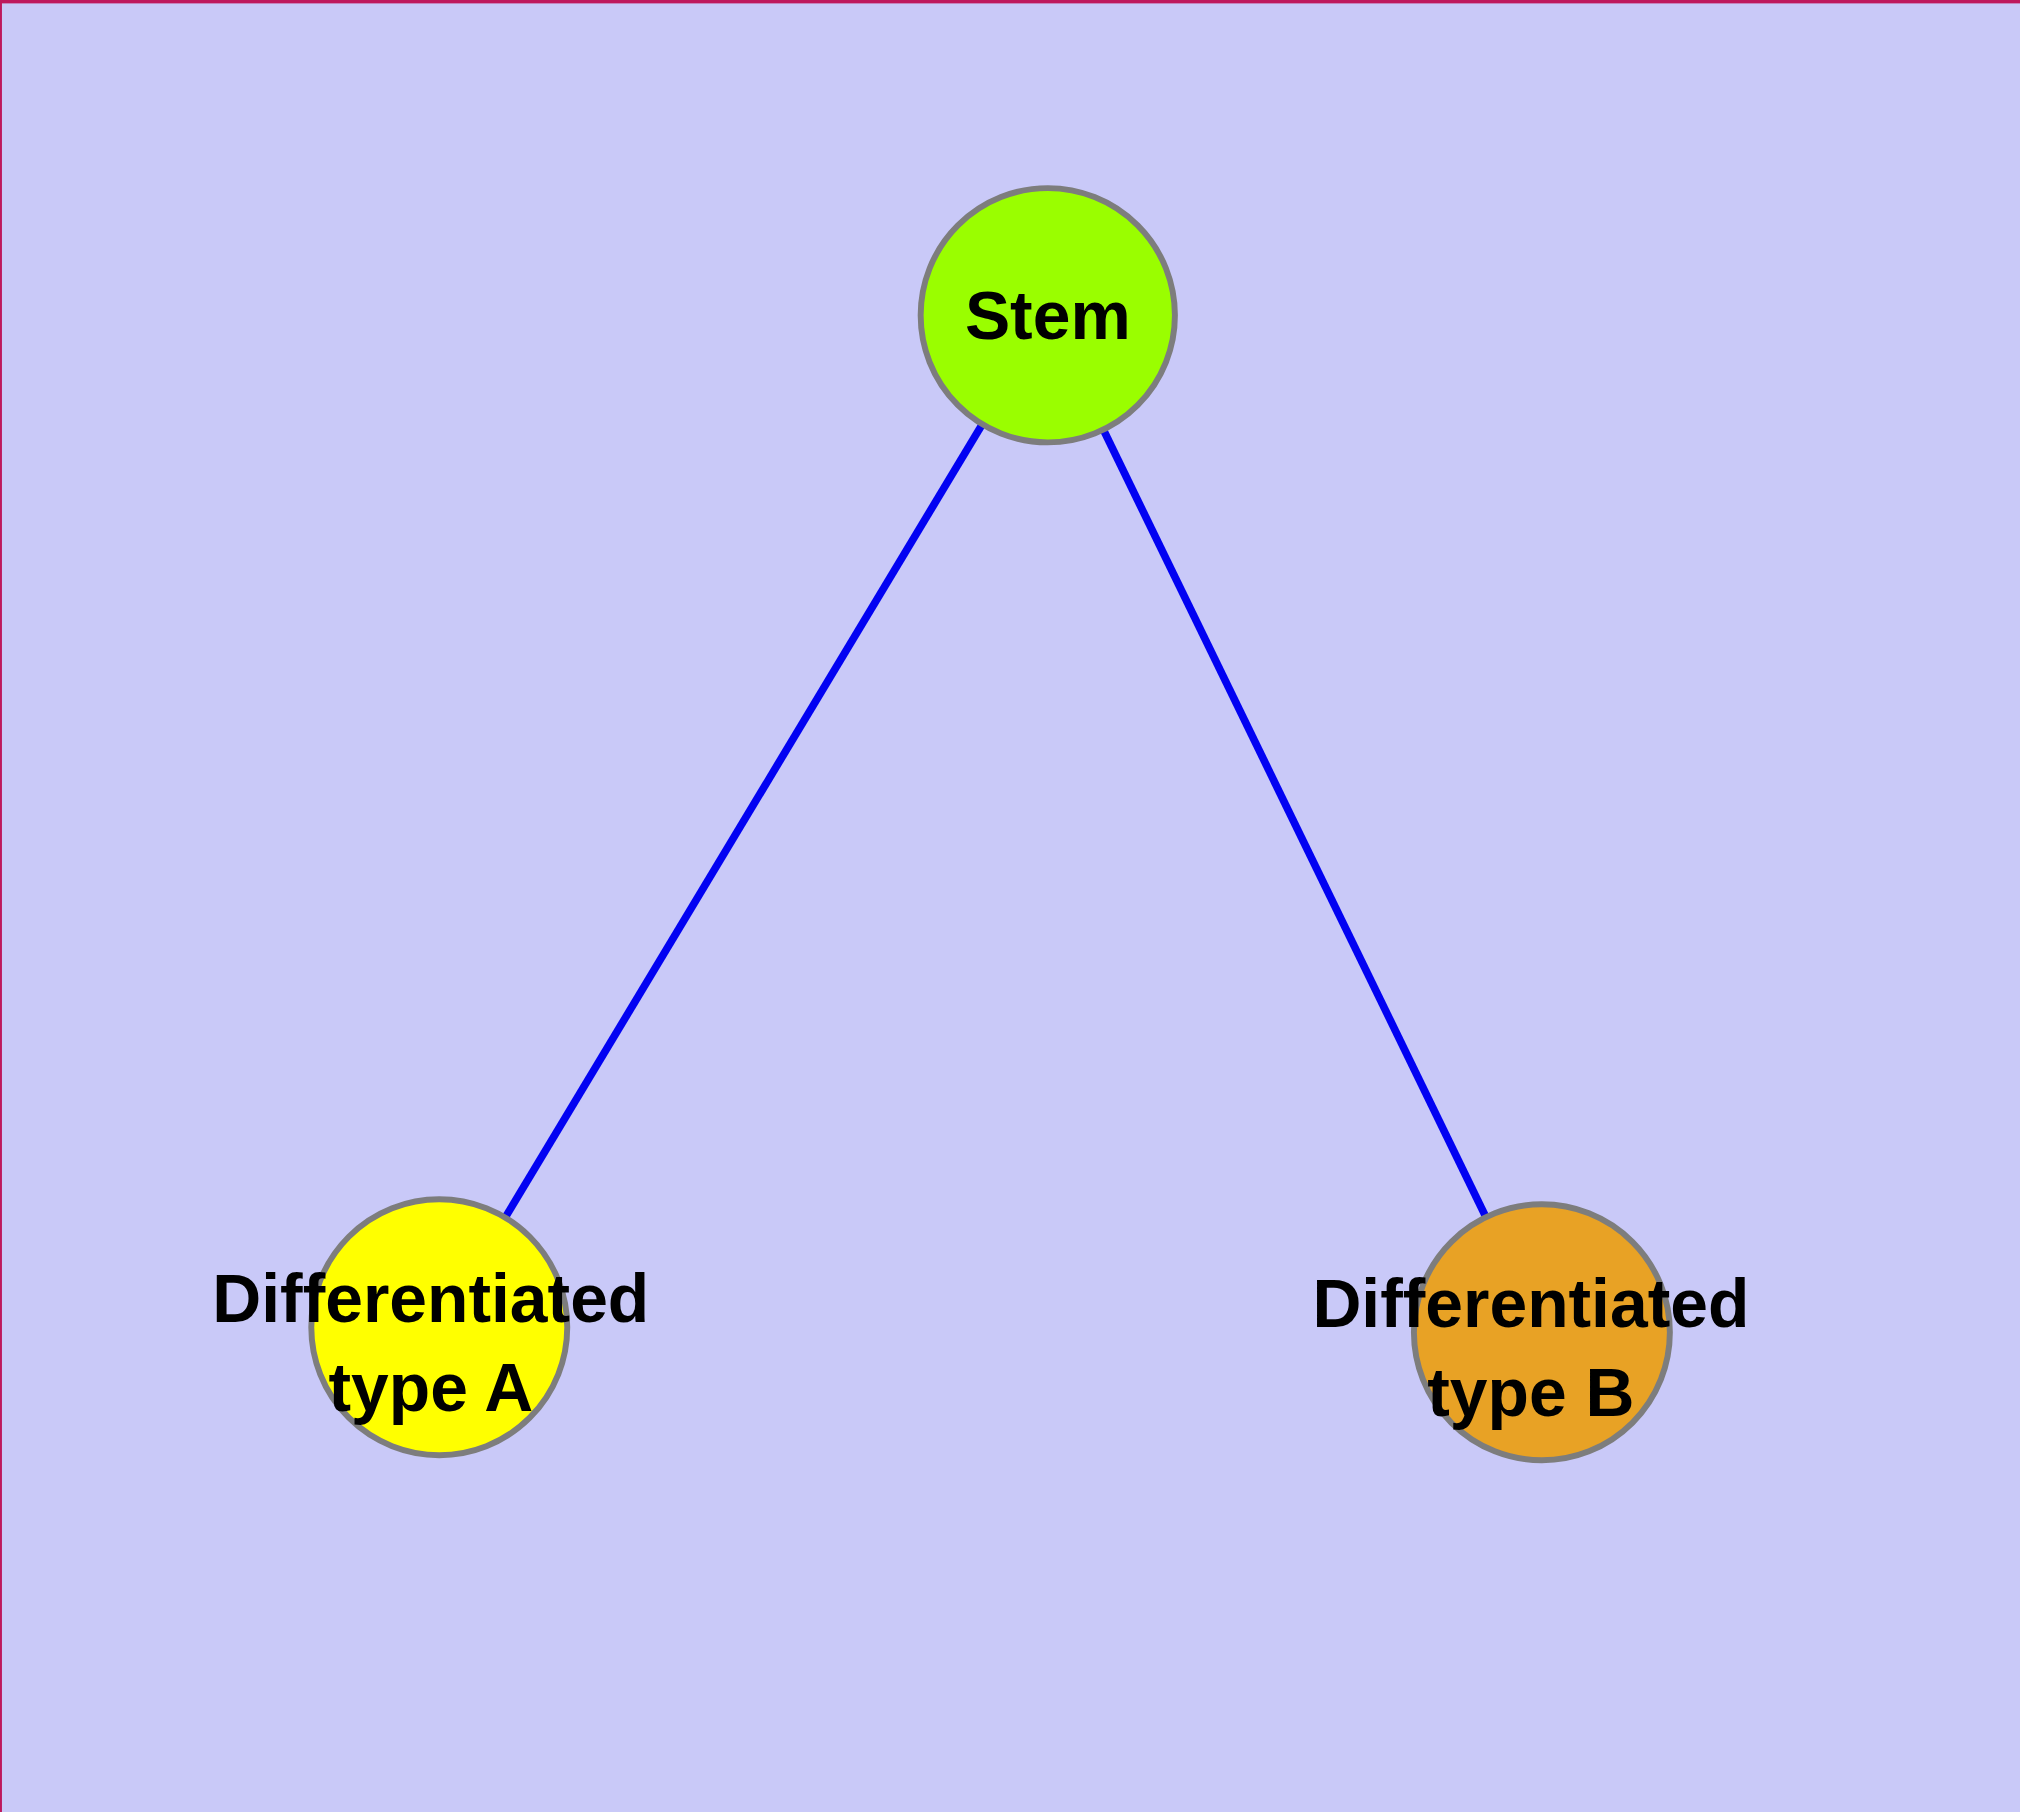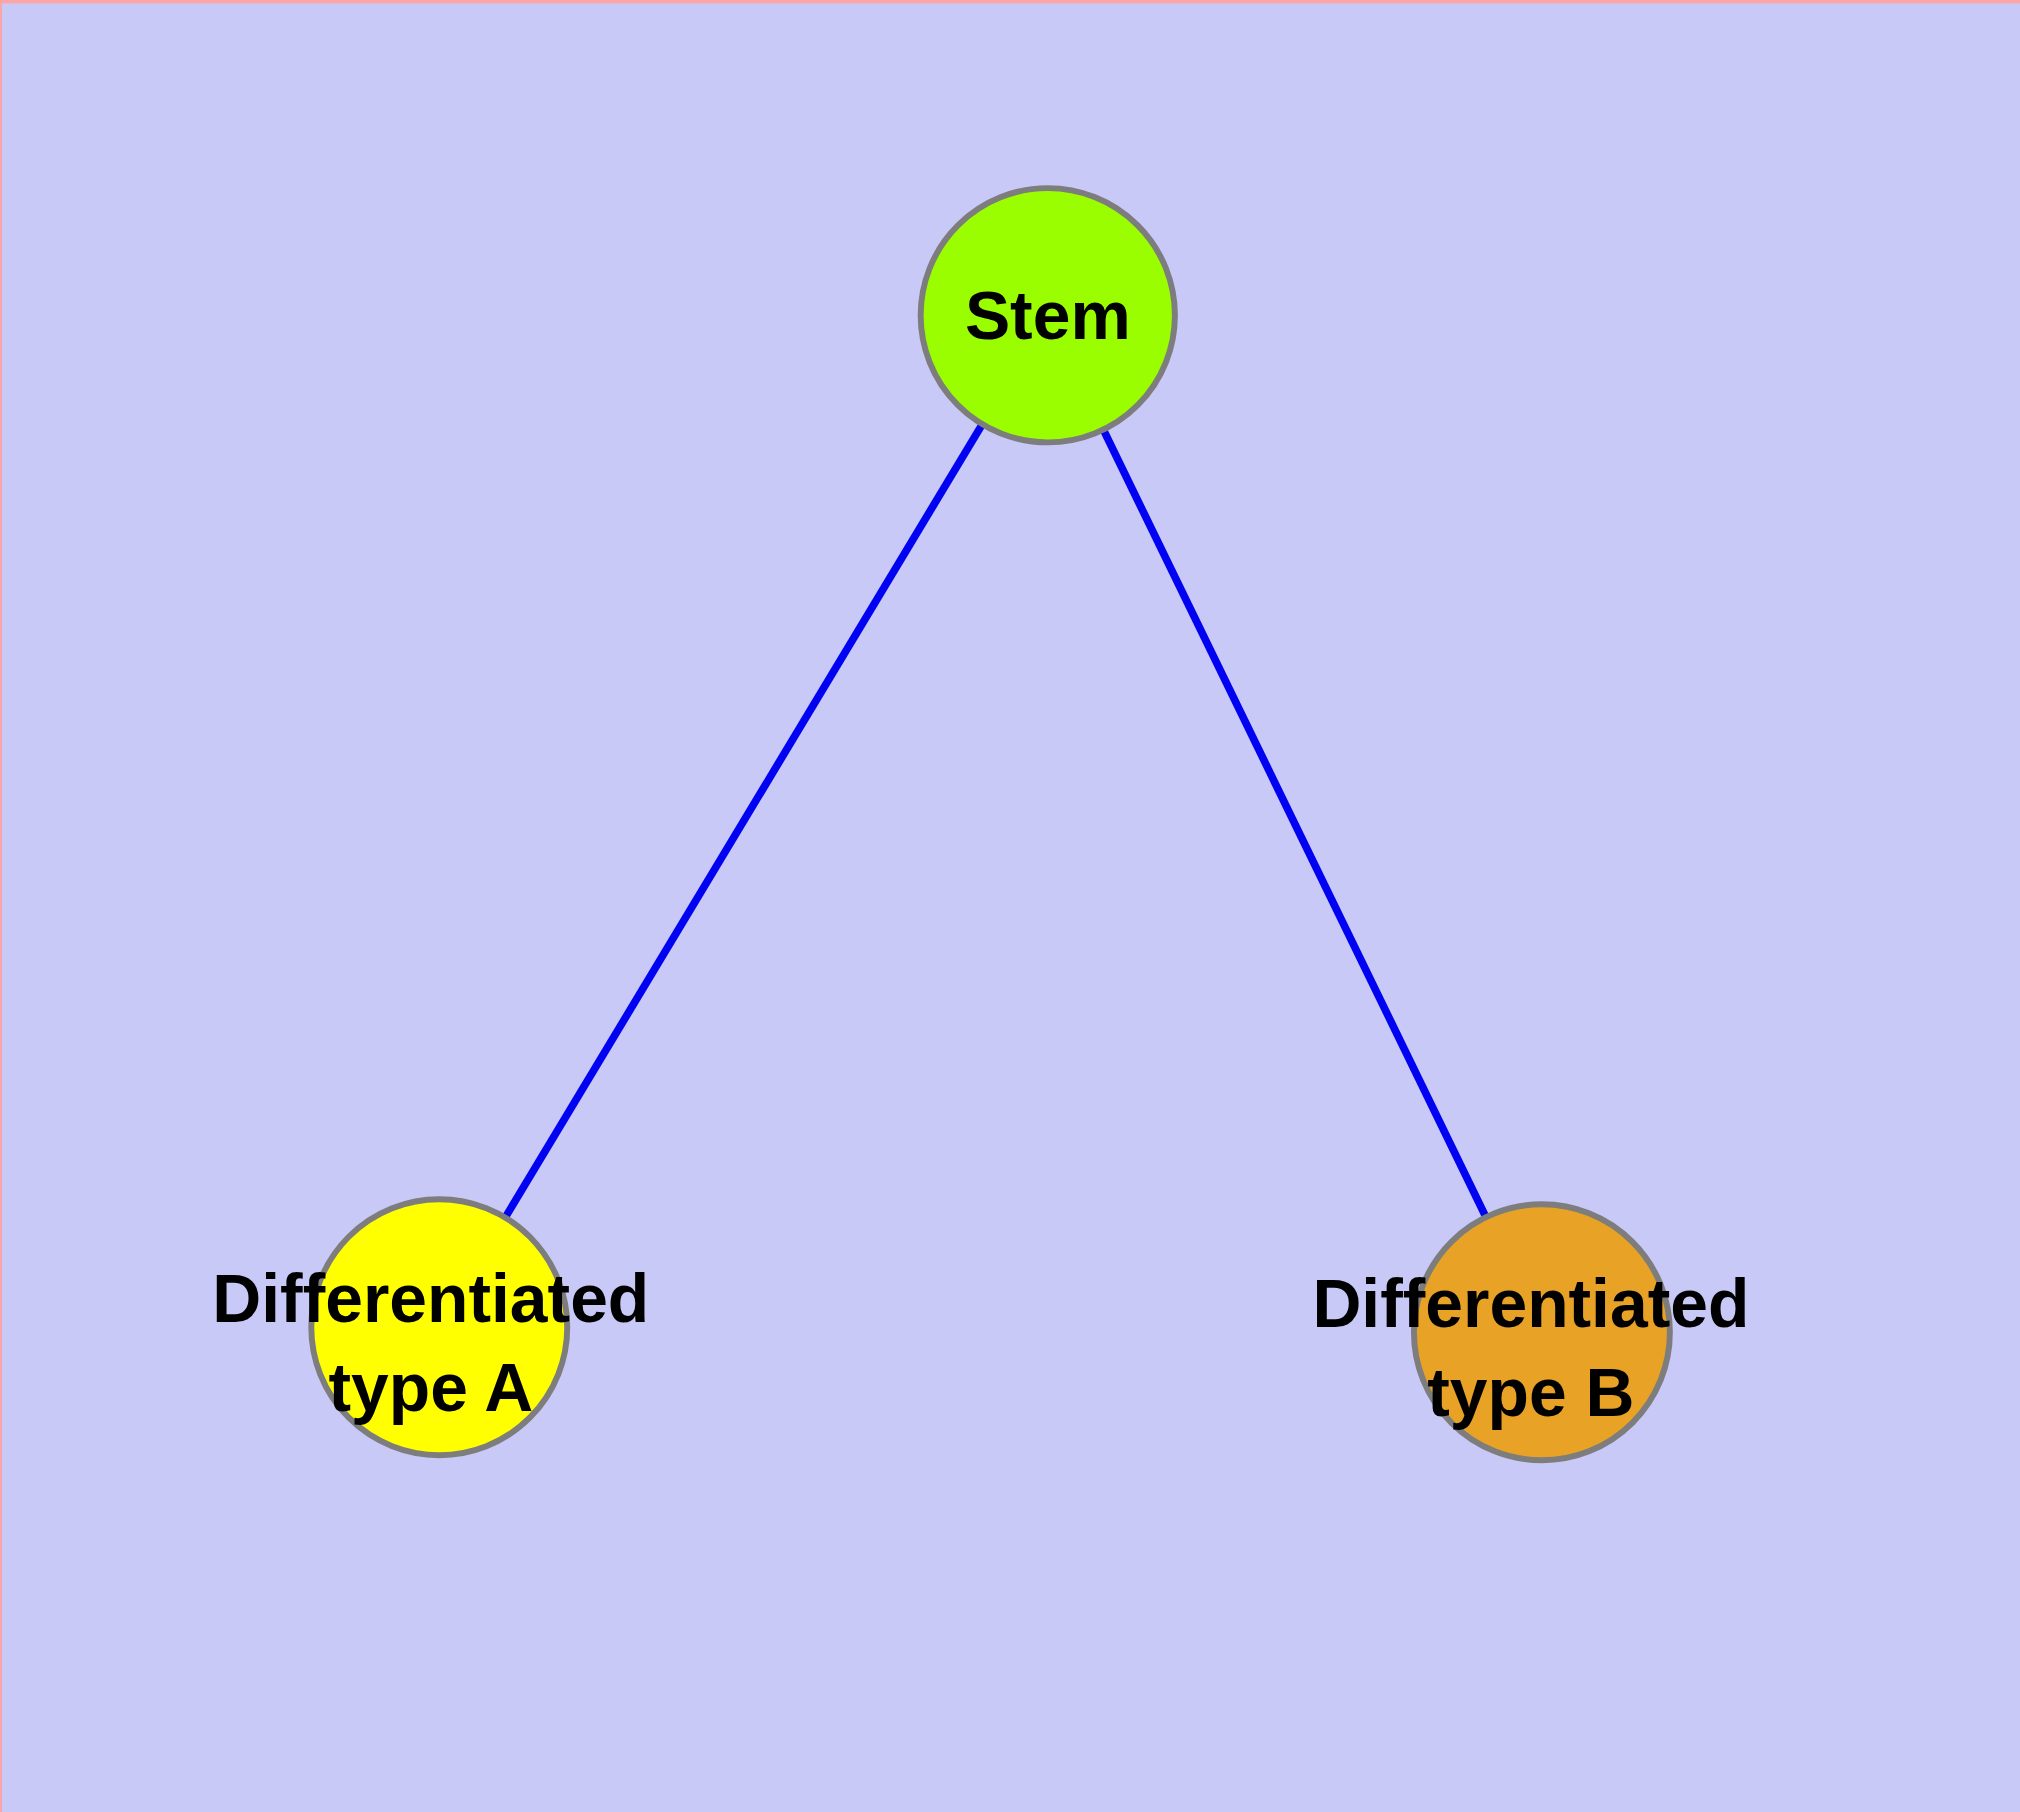--- a/index.html
+++ b/index.html
@@ -7,21 +7,21 @@
     padding: 0;
     background: #ffffff;
     width: 2021px;
     height: 1812px;
     overflow: hidden;
   }
   .page {
     position: relative;
     width: 2021px;
     height: 1812px;
-    background: #fca5a5;
+    background: #be185d;
   }
   svg.diagram {
     display: block;
     width: 2021px;
     height: 1812px;
   }
   text.node-label {
     font-family: "Liberation Sans", sans-serif;
     font-weight: bold;
     text-anchor: middle;

